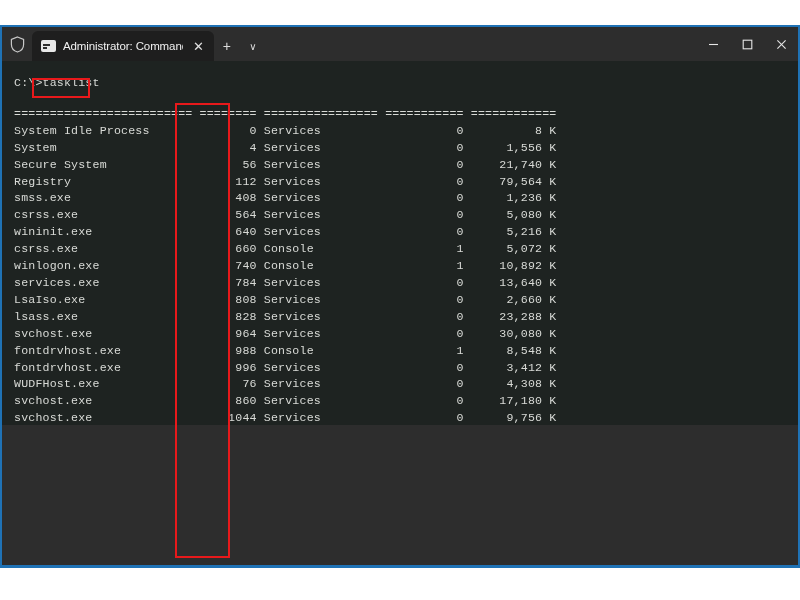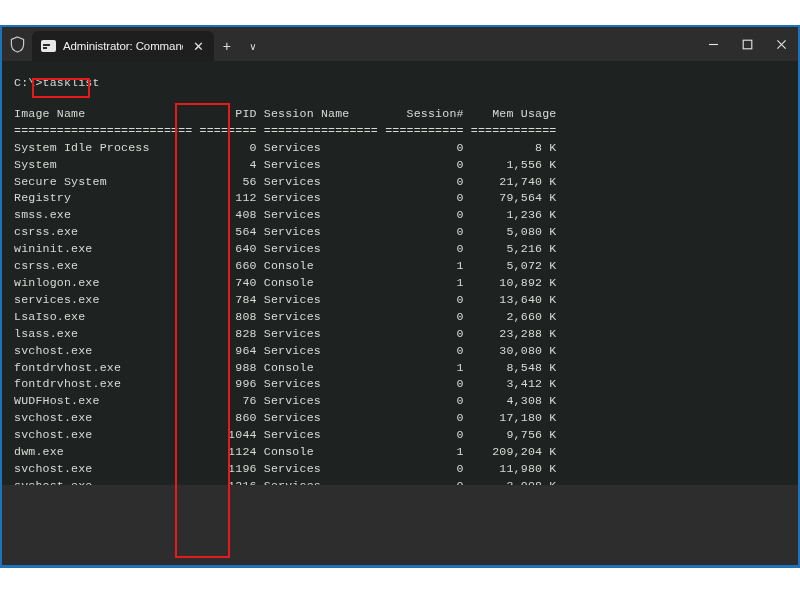--- a/index.html
+++ b/index.html
@@ -135,21 +135,21 @@
     height: 34px;
     display: flex;
     align-items: center;
     justify-content: center;
     color: #e6e6e6;
   }
 
   
   #console {
     position: relative;
-    height: 424px;
+    height: 364px;
     background: #1e2321;
     padding: 14px 0 0 12px;
     overflow: hidden;
   }
 
   pre.term {
     margin: 0;
     font-family: "Liberation Mono", "DejaVu Sans Mono", monospace;
     font-size: 11.6px;
     line-height: 16.9px;
@@ -214,21 +214,20 @@
             <line x1="9.6" y1="1.4" x2="1.4" y2="9.6" stroke="#e6e6e6" stroke-width="1.1"></line>
           </svg>
         </div>
       </div>
     </div>
 
     <div id="console">
 
       <pre class="term" id="prompt-line">C:\&gt;tasklist</pre>
 
-      <pre class="term" id="header-line">Image Name                     PID Session Name        Session#    Mem Usage</pre>
 
       <pre class="term" id="separator-line">========================= ======== ================ =========== ============</pre>
 
       <pre class="term" id="table-body">System Idle Process              0 Services                   0          8 K
 System                           4 Services                   0      1,556 K
 Secure System                   56 Services                   0     21,740 K
 Registry                       112 Services                   0     79,564 K
 smss.exe                       408 Services                   0      1,236 K
 csrss.exe                      564 Services                   0      5,080 K
 wininit.exe                    640 Services                   0      5,216 K

